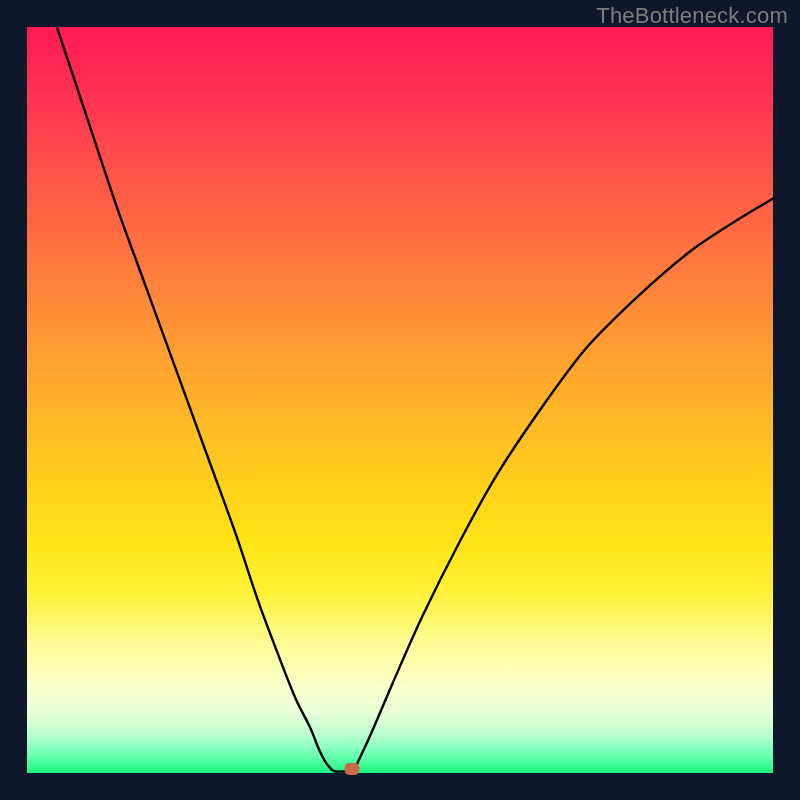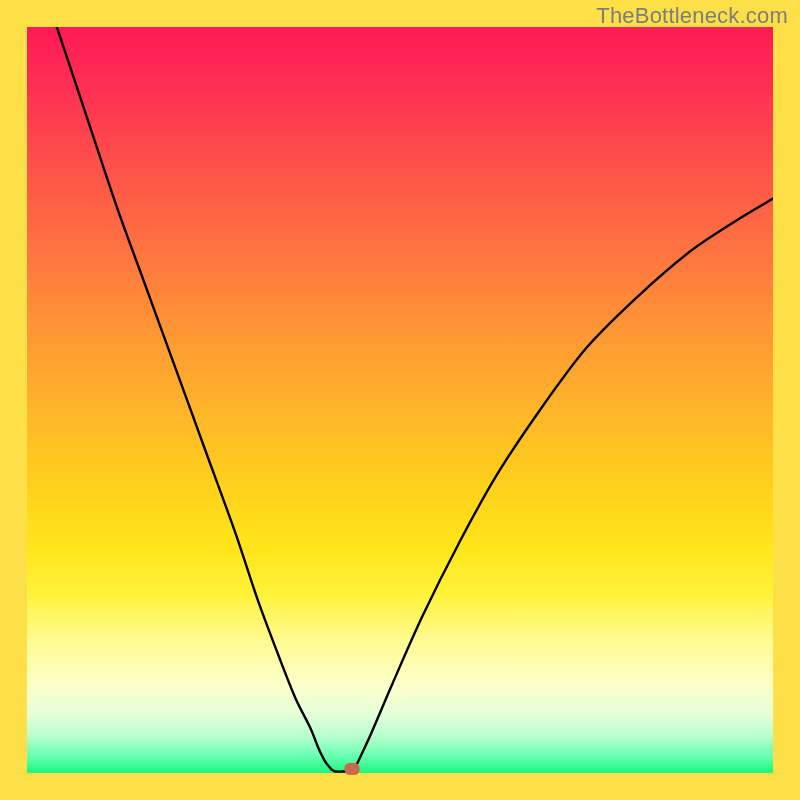--- a/index.html
+++ b/index.html
@@ -8,21 +8,21 @@
     width: 800px;
     height: 800px;
     overflow: hidden;
     background: #000;
     font-family: Arial, Helvetica, sans-serif;
   }
   .frame {
     position: relative;
     width: 800px;
     height: 800px;
-    background: #fde047;
+    background: #0f172a;
   }
   .plot-area {
     position: absolute;
     left: 27px;
     top: 27px;
     width: 746px;
     height: 746px;
     
     background: linear-gradient(to bottom,
       #ff1a55 0%,

